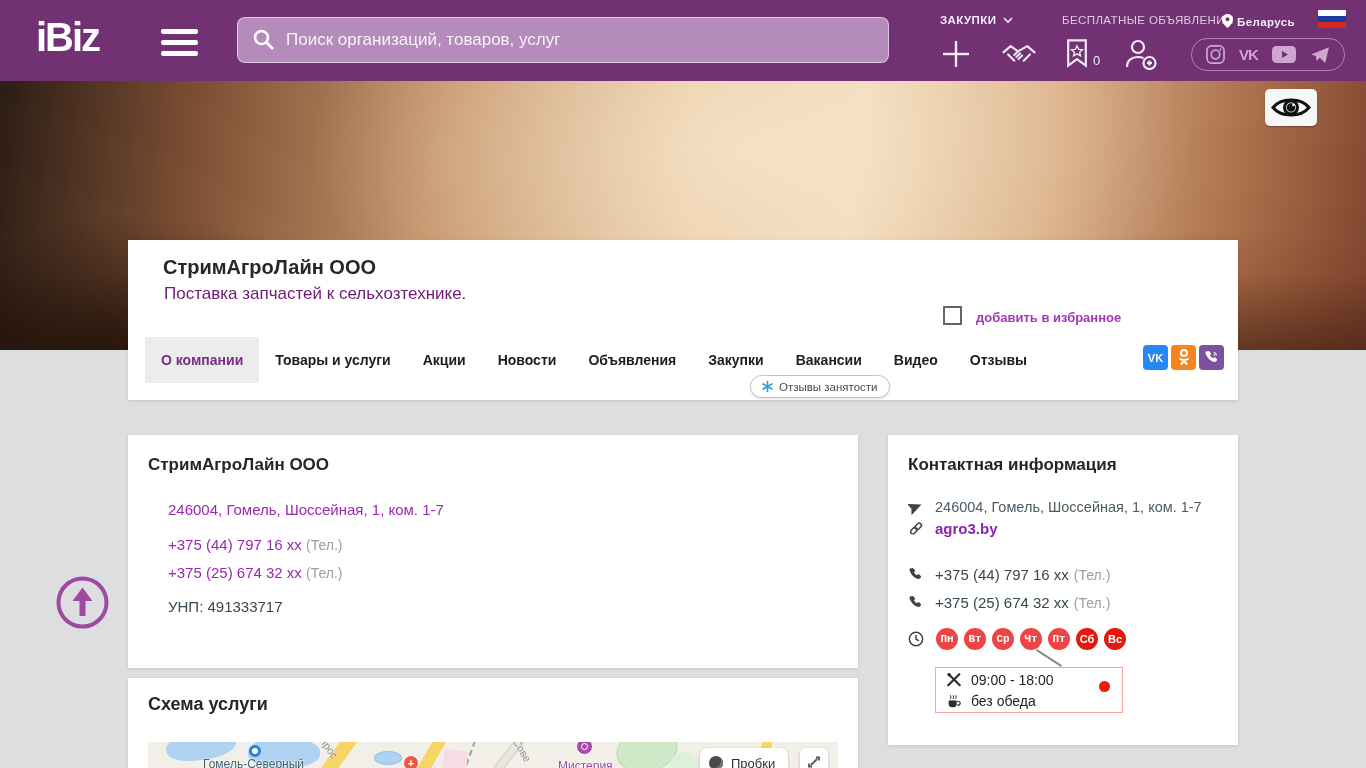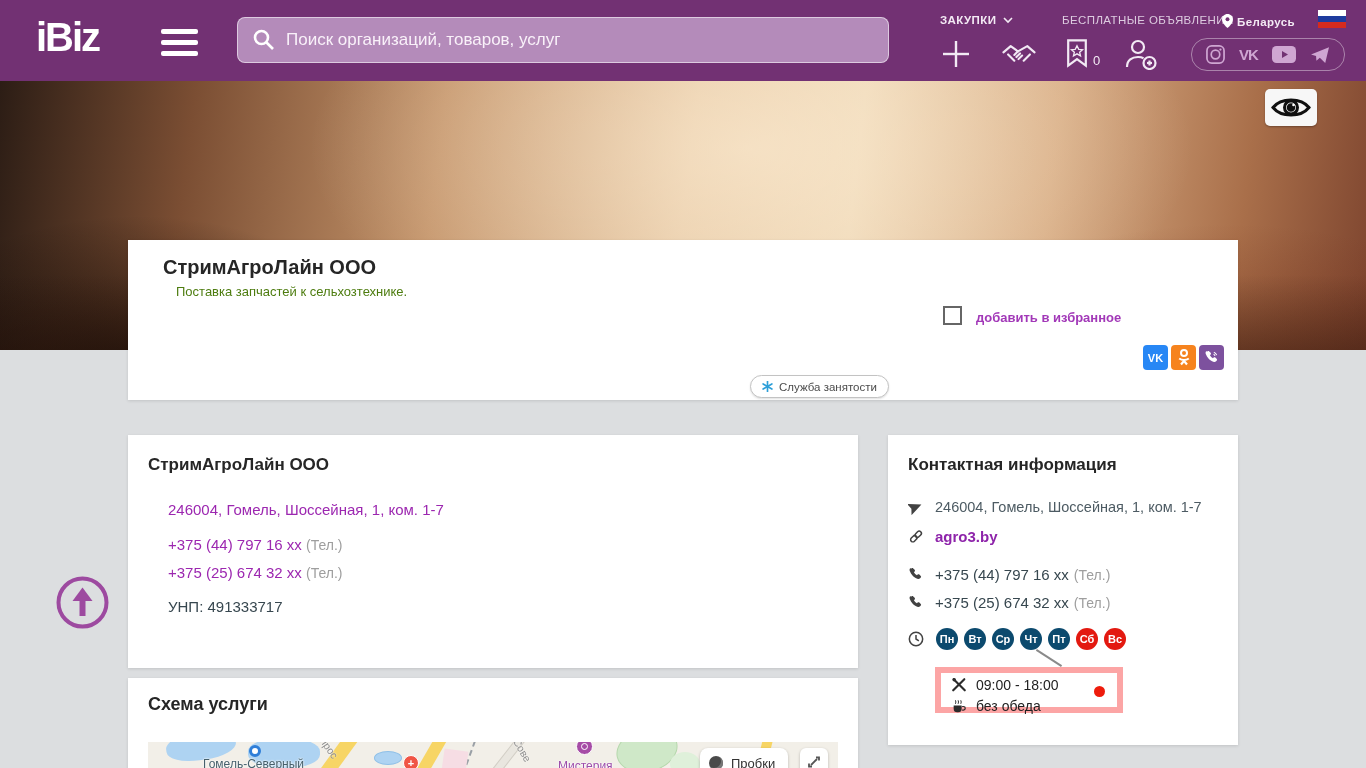--- a/index.html
+++ b/index.html
@@ -33,21 +33,21 @@
       radial-gradient(560px 300px at 90% 120%, rgba(112,45,24,.6), rgba(112,45,24,0) 60%),
       radial-gradient(680px 340px at 55% 25%, rgba(255,240,216,.55), rgba(255,240,216,0) 65%),
       linear-gradient(97deg, #2c1d15 0%, #7b4e33 14%, #c4946a 32%, #e7c9a5 50%, #eed7b6 62%, #d8ad85 76%, #a96f4a 90%, #7e452f 100%);
   }
   .eye-btn { position:absolute; right:49px; top:8px; width:52px; height:37px; background:#f7f7f7; border:none; border-radius:5px; cursor:pointer; display:flex; align-items:center; justify-content:center; box-shadow:0 1px 2px rgba(0,0,0,.3); }
 
   
   .card { position:absolute; background:#fff; box-shadow:0 1px 3px rgba(0,0,0,.12); z-index:3; }
   .head-card { left:128px; top:240px; width:1110px; height:160px; }
   .company-title { position:absolute; left:35px; top:16px; font-size:20px; font-weight:bold; color:#262626; }
-  .company-desc { position:absolute; left:48px; top:44px; font-size:13px; color:#4d7c0f; }
+  .company-desc { position:absolute; left:36px; top:44px; font-size:17px; color:#701a75; }
   .fav-row { position:absolute; left:815px; top:66px; display:flex; align-items:flex-end; cursor:pointer; }
   .fav-check { width:19px; height:19px; border:2px solid #666; background:#fff; }
   .fav-label { margin-left:14px; color:#a238b8; font-size:13px; font-weight:bold; }
   .tabs { position:absolute; left:17px; top:97px; height:46px; display:flex; list-style:none; }
   .tabs li { padding:0 16px; line-height:46px; font-size:14px; font-weight:bold; color:#1d1d1d; cursor:pointer; white-space:nowrap; }
   .tabs li.active { background:#ececec; color:#7b2d86; }
   .tab-socials { position:absolute; left:1015px; top:105px; display:flex; gap:3px; }
   .sq { width:25px; height:25px; border-radius:4px; display:flex; align-items:center; justify-content:center; color:#fff; font-weight:bold; font-size:11px; cursor:pointer; }
   .sq.vk { background:#2787f5; }
   .sq.ok { background:#f6831e; }
@@ -62,25 +62,25 @@
   .dark { color:#37474f; }
 
   .contact-card { left:888px; top:435px; width:350px; height:310px; }
   .contact-title { position:absolute; left:20px; top:20px; font-size:17px; font-weight:bold; color:#262626; }
   .c-row { position:absolute; left:20px; display:flex; align-items:center; font-size:14.5px; color:#4d5b63; white-space:nowrap; }
   .c-row .ic { width:16px; margin-right:11px; display:flex; }
   .site-link { color:#8e24aa; font-weight:bold; font-size:15px; cursor:pointer; }
   .cphone { color:#37474f; font-size:15px; }
   .days { position:absolute; left:48px; top:193px; display:flex; gap:6px; }
   .day { width:22px; height:22px; border-radius:50%; color:#fff; font-size:11px; font-weight:bold; text-align:center; line-height:22px; cursor:pointer; }
-  .day.open { background:#0c4a6e; }
+  .day.open { background:#ef4444;font-family:Liberation Mono, monospace; }
   .day.closed { background:#e31910; }
   .clock-ic { position:absolute; left:20px; top:196px; }
   .pointer-line { position:absolute; left:146px; top:222px; width:30px; border-top:2px solid #8a8a8a; transform:rotate(33deg); }
-  .tooltip { position:absolute; left:47px; top:232px; width:188px; height:46px; background:#fff; border:6px solid #fca5a5; }
+  .tooltip { position:absolute; left:47px; top:232px; width:188px; height:46px; background:#fff; border:1px solid #fca5a5; }
   .t-row { position:absolute; left:10px; display:flex; align-items:center; gap:9px; font-size:14px; color:#222; }
   .red-dot { position:absolute; right:12px; top:13px; width:11px; height:11px; border-radius:50%; background:#ee1c0c; }
 
   .map-card { left:128px; top:678px; width:730px; height:170px; }
   .map-title { position:absolute; left:20px; top:16px; font-size:18px; font-weight:bold; color:#262626; }
   .map { position:absolute; left:20px; top:64px; width:690px; height:100px; background:#f2efe8; overflow:hidden; cursor:grab; }
   .m { position:absolute; }
   .water { background:#aed3f2; }
   .road { background:#f7d565; }
   .map-label { font-size:12px; color:#46606c; text-shadow:0 0 2px #fff,0 0 2px #fff; white-space:nowrap; }
@@ -198,20 +198,31 @@
 
   <section class="card head-card">
     <h1 class="company-title">СтримАгроЛайн ООО</h1>
     <p class="company-desc">Поставка запчастей к сельхозтехнике.</p>
 
     <label class="fav-row">
       <span class="fav-check"></span>
       <span class="fav-label">добавить в избранное</span>
     </label>
 
+    <ul class="tabs">
+      <li class="active">О компании</li>
+      <li>Товары и услуги</li>
+      <li>Акции</li>
+      <li>Новости</li>
+      <li>Объявления</li>
+      <li>Закупки</li>
+      <li>Вакансии</li>
+      <li>Видео</li>
+      <li>Отзывы</li>
+    </ul>
 
     <div class="tab-socials">
       <span class="sq vk">VK</span>
       <span class="sq ok">
         <svg width="14" height="17" viewBox="0 0 14 17" fill="none" stroke="#fff" stroke-width="2">
             <circle cx="7" cy="4" r="3"></circle>
             <path d="M2.2 9.5 a6.5 4.5 0 0 0 9.6 0"></path>
             <path d="M4 15.5 l3 -3.5 3 3.5" stroke-width="2.2"></path>
           </svg>
       </span>
@@ -223,21 +234,21 @@
           </svg>
       </span>
     </div>
 
     <div class="badge">
       <svg width="11" height="11" viewBox="0 0 12 12" stroke="#2d9fd8" stroke-width="1.8" stroke-linecap="round">
           <line x1="6" y1="0.5" x2="6" y2="11.5"></line>
           <line x1="1.2" y1="3.2" x2="10.8" y2="8.8"></line>
           <line x1="10.8" y1="3.2" x2="1.2" y2="8.8"></line>
         </svg>
-      <span>Служба занятости</span>
+      <span>Отзывы занятости</span>
     </div>
   </section>
 
   <section class="card about-card">
     <h2 class="about-title">СтримАгроЛайн ООО</h2>
     <div class="about-row" style="top:66px;"><a class="purple-link">246004, Гомель, Шоссейная, 1, ком. 1-7</a></div>
     <div class="about-row" style="top:101px;">
       <a class="purple-link">+375 (44) 797 16 xx</a>
       <span class="note">(Тел.)</span>
     </div>
@@ -253,21 +264,21 @@
 
     <div class="c-row" style="top:64px;">
       <span class="ic">
         <svg width="15" height="15" viewBox="0 0 16 14">
             <path d="M1 13 L15 6.5 L1 0 L3.5 6.5 Z" fill="#424242" transform="rotate(-22 8 7)"></path>
           </svg>
       </span>
       <span>246004, Гомель, Шоссейная, 1, ком. 1-7</span>
     </div>
 
-    <div class="c-row" style="top:93px;">
+    <div class="c-row" style="top:85px;">
       <span class="ic">
         <svg width="17" height="17" viewBox="0 0 18 18" fill="none" stroke="#424242" stroke-width="1.7">
             <g transform="rotate(-45 9 9)">
               <rect x="1.5" y="6.5" width="8" height="5" rx="2.5"></rect>
               <rect x="8.5" y="6.5" width="8" height="5" rx="2.5"></rect>
             </g>
           </svg>
       </span>
       <a class="site-link">agro3.by</a>
     </div>

